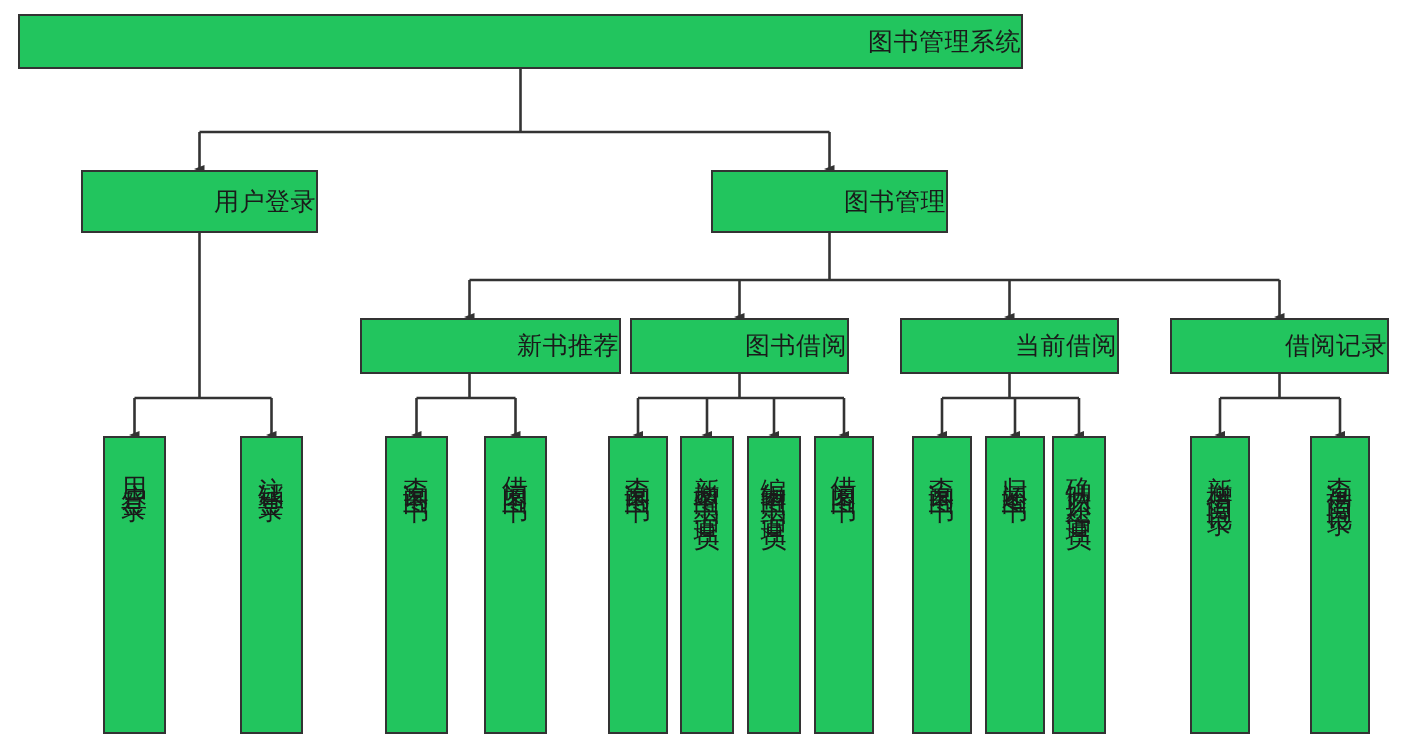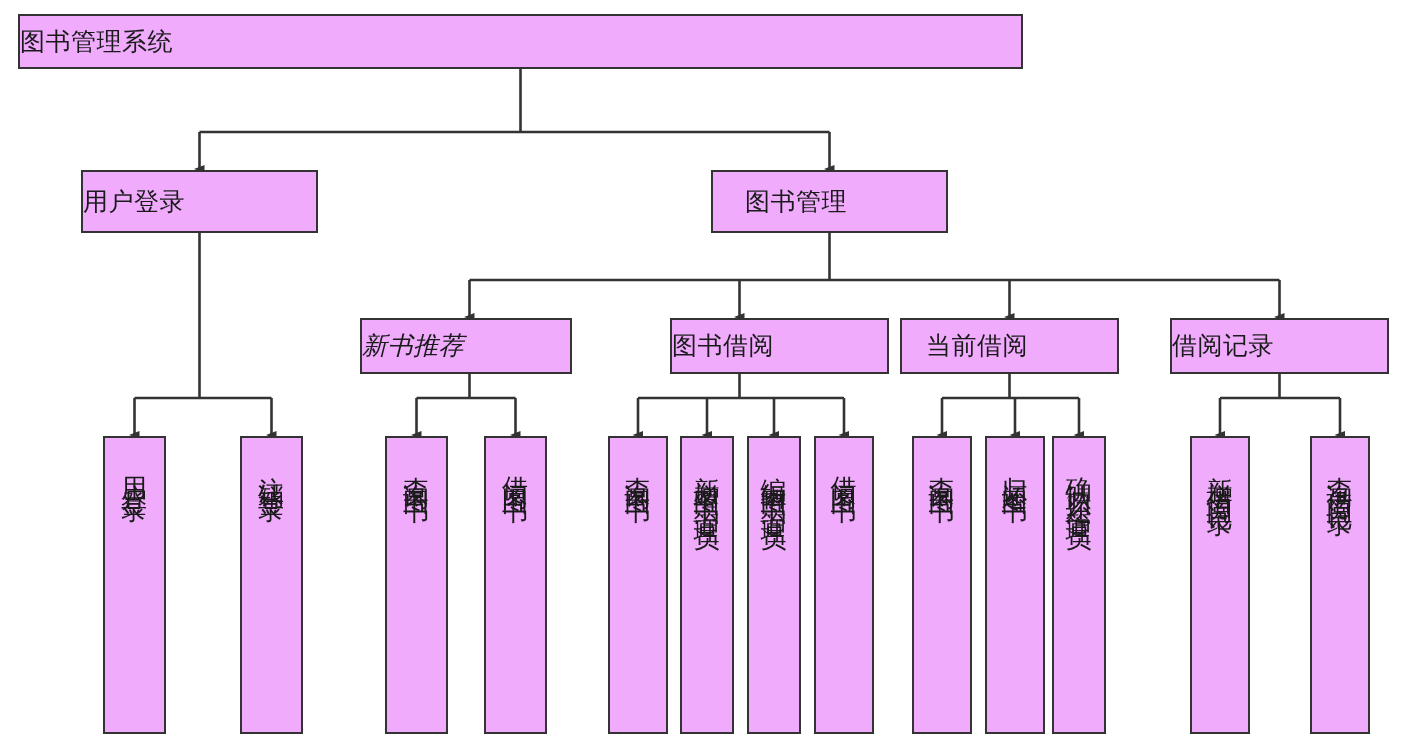--- a/index.html
+++ b/index.html
@@ -19,25 +19,25 @@
     position: absolute;
     left: 0;
     top: 0;
     width: 1405px;
     height: 747px;
     pointer-events: none;
   }
   .node {
     position: absolute;
     box-sizing: border-box;
-    background: #f0abfc;
+    background: #22c55e;
     border: 2.5px solid #333333;
     display: flex;
     align-items: center;
-    justify-content: flex-start;
+    justify-content: flex-end;
     color: #1a1a1a;
   }
   .node-label {
     display: block;
     text-align: center;
     line-height: 1.18;
     white-space: nowrap;
   }
   .node.horizontal .node-label {
     font-size: 25px;
@@ -120,24 +120,24 @@
   <div id="node-layer">
       <div class="node horizontal root" style="left: 18px; top: 14px; width: 1005px; height: 55px;">
         <span class="node-label">图书管理系统</span>
       </div>
       <div class="node horizontal" style="left: 81px; top: 170px; width: 237px; height: 63px;">
         <span class="node-label">用户登录</span>
       </div>
       <div class="node horizontal" style="left: 711px; top: 170px; width: 237px; height: 63px; padding-left: 32px;">
         <span class="node-label">图书管理</span>
       </div>
-      <div class="node horizontal" style="left: 360px; top: 318px; width: 212px; height: 56px; font-style: italic;">
+      <div class="node horizontal" style="left: 360px; top: 318px; width: 261px; height: 56px;">
         <span class="node-label">新书推荐</span>
       </div>
-      <div class="node horizontal" style="left: 630px; top: 318px; width: 219px; height: 56px; margin-left: 40px;">
+      <div class="node horizontal" style="left: 630px; top: 318px; width: 219px; height: 56px;">
         <span class="node-label">图书借阅</span>
       </div>
       <div class="node horizontal" style="left: 900px; top: 318px; width: 219px; height: 56px; padding-left: 24px;">
         <span class="node-label">当前借阅</span>
       </div>
       <div class="node horizontal" style="left: 1170px; top: 318px; width: 219px; height: 56px;">
         <span class="node-label">借阅记录</span>
       </div>
       <div class="node vertical" style="left: 103px; top: 436px; width: 63px; height: 298px;">
         <span class="node-label" style="margin-top: 18px;">用户登录</span>

